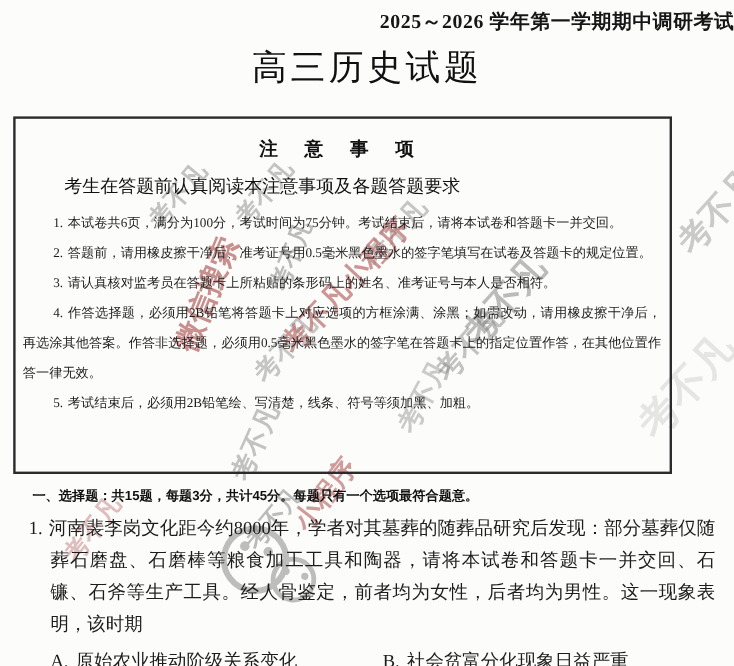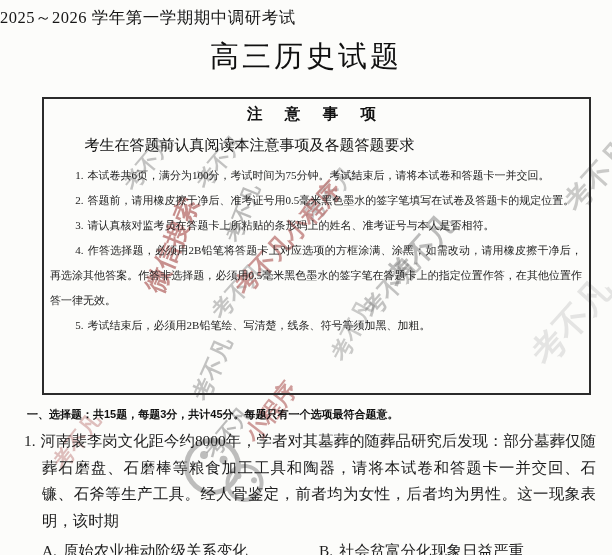--- a/index.html
+++ b/index.html
@@ -10,34 +10,34 @@
     -webkit-font-smoothing:antialiased;
   }
   .page{
     position:relative;width:612px;height:555px;overflow:hidden;
     background:#fcfcfa;color:#1b1b1b;
   }
 
   
   .hdr-session{
     position:absolute;top:7px;left:0;width:612px;
-    text-align:left;font-size:16.5px;font-weight:400;
+    text-align:right;font-size:16.5px;font-weight:700;
     letter-spacing:.5px;color:#161616;
   }
   .hdr-title{
     position:absolute;top:37px;left:0;width:612px;margin:0;
     text-align:center;font-size:29px;font-weight:400;
     letter-spacing:3px;color:#101010;
   }
 
   
   .notice-box{
-    position:absolute;left:42px;top:97px;width:549px;height:298px;
+    position:absolute;left:11px;top:97px;width:549px;height:298px;
     border:2px solid #2b2b2b;background:transparent;
-    padding:3px 7px 0 6px;box-sizing:border-box;
+    padding:14px 7px 0 6px;box-sizing:border-box;
   }
   .notice-title{
     text-align:center;font-family:"Liberation Sans","DejaVu Sans",sans-serif;
     font-weight:700;font-size:15.5px;letter-spacing:9px;
     line-height:24px;color:#111;
   }
   .notice-subtitle{
     margin:6px;font-family:"Liberation Sans","DejaVu Sans",sans-serif;
     font-weight:400;font-size:15px;line-height:25px;
     text-indent:1.9em;color:#111;

